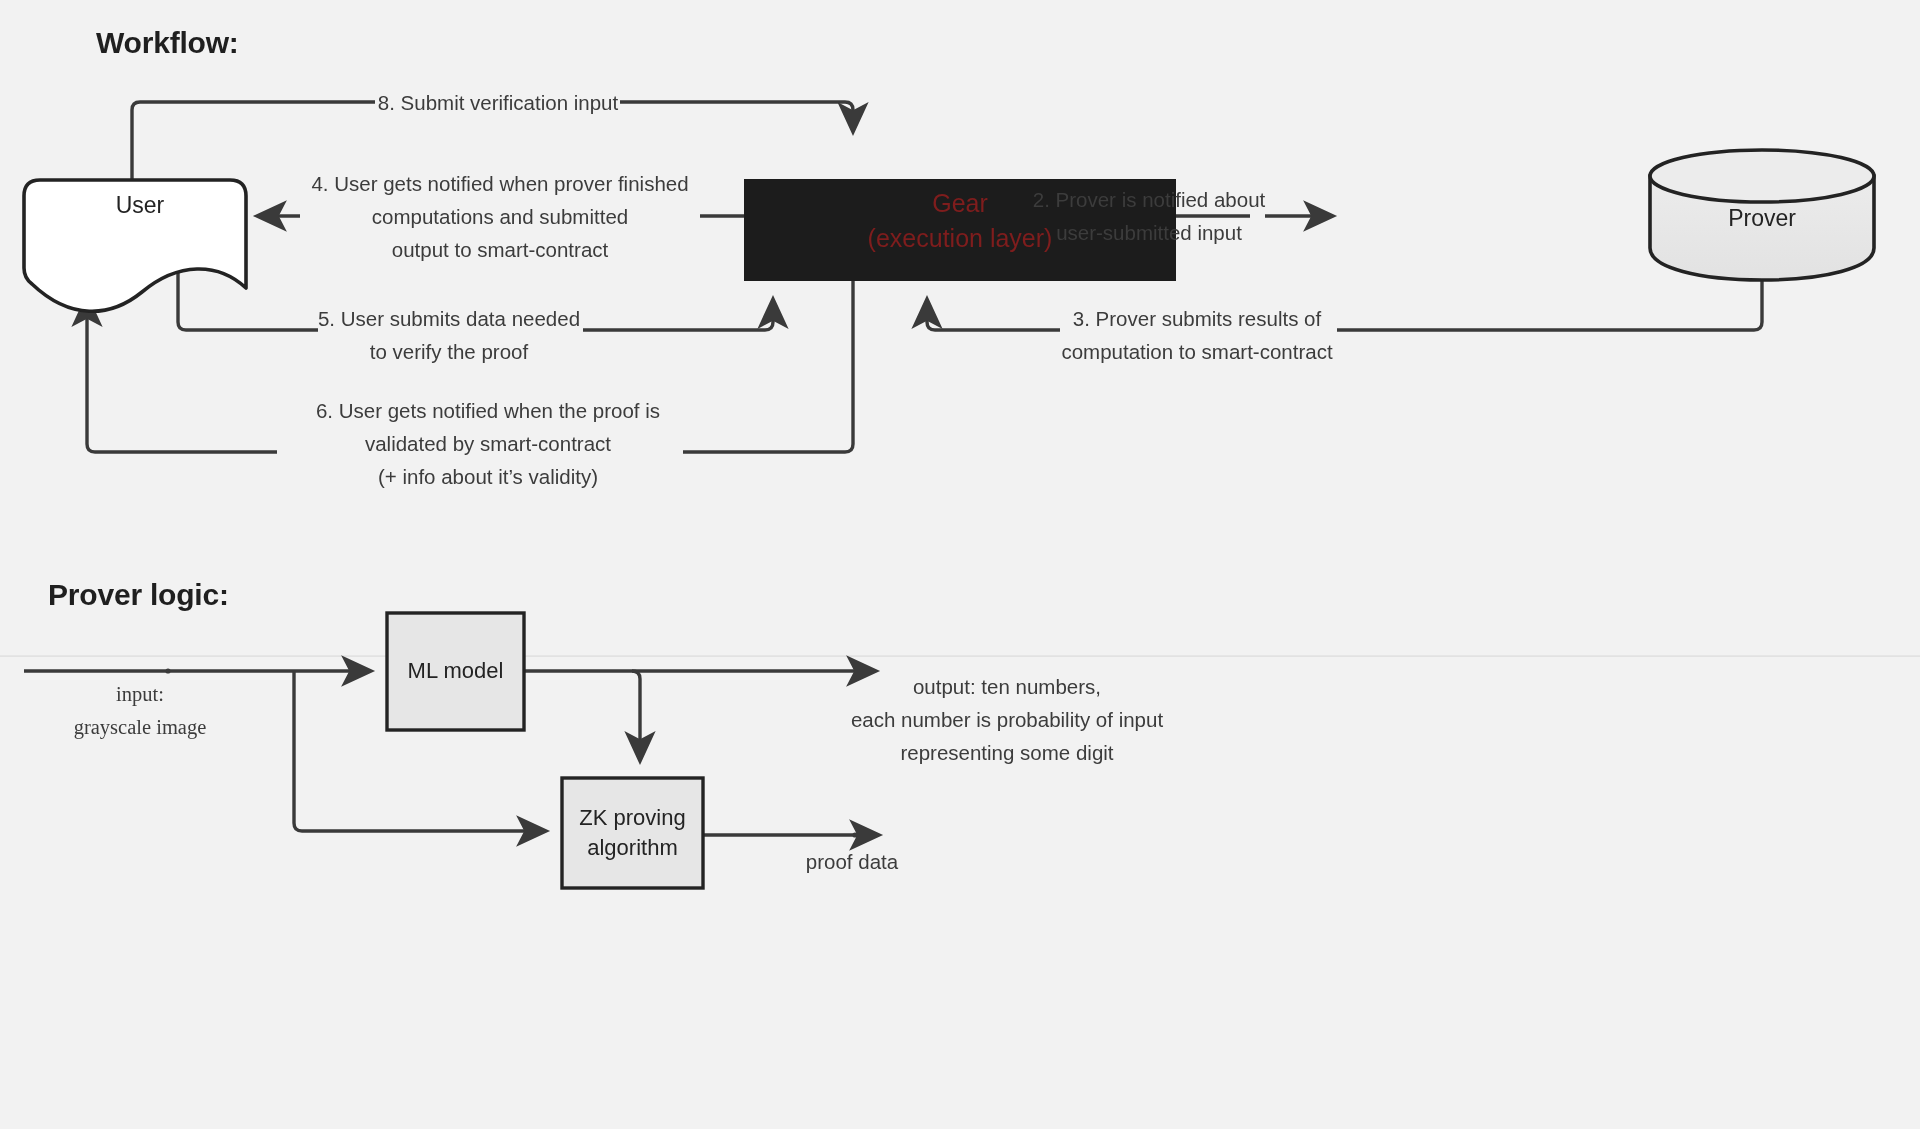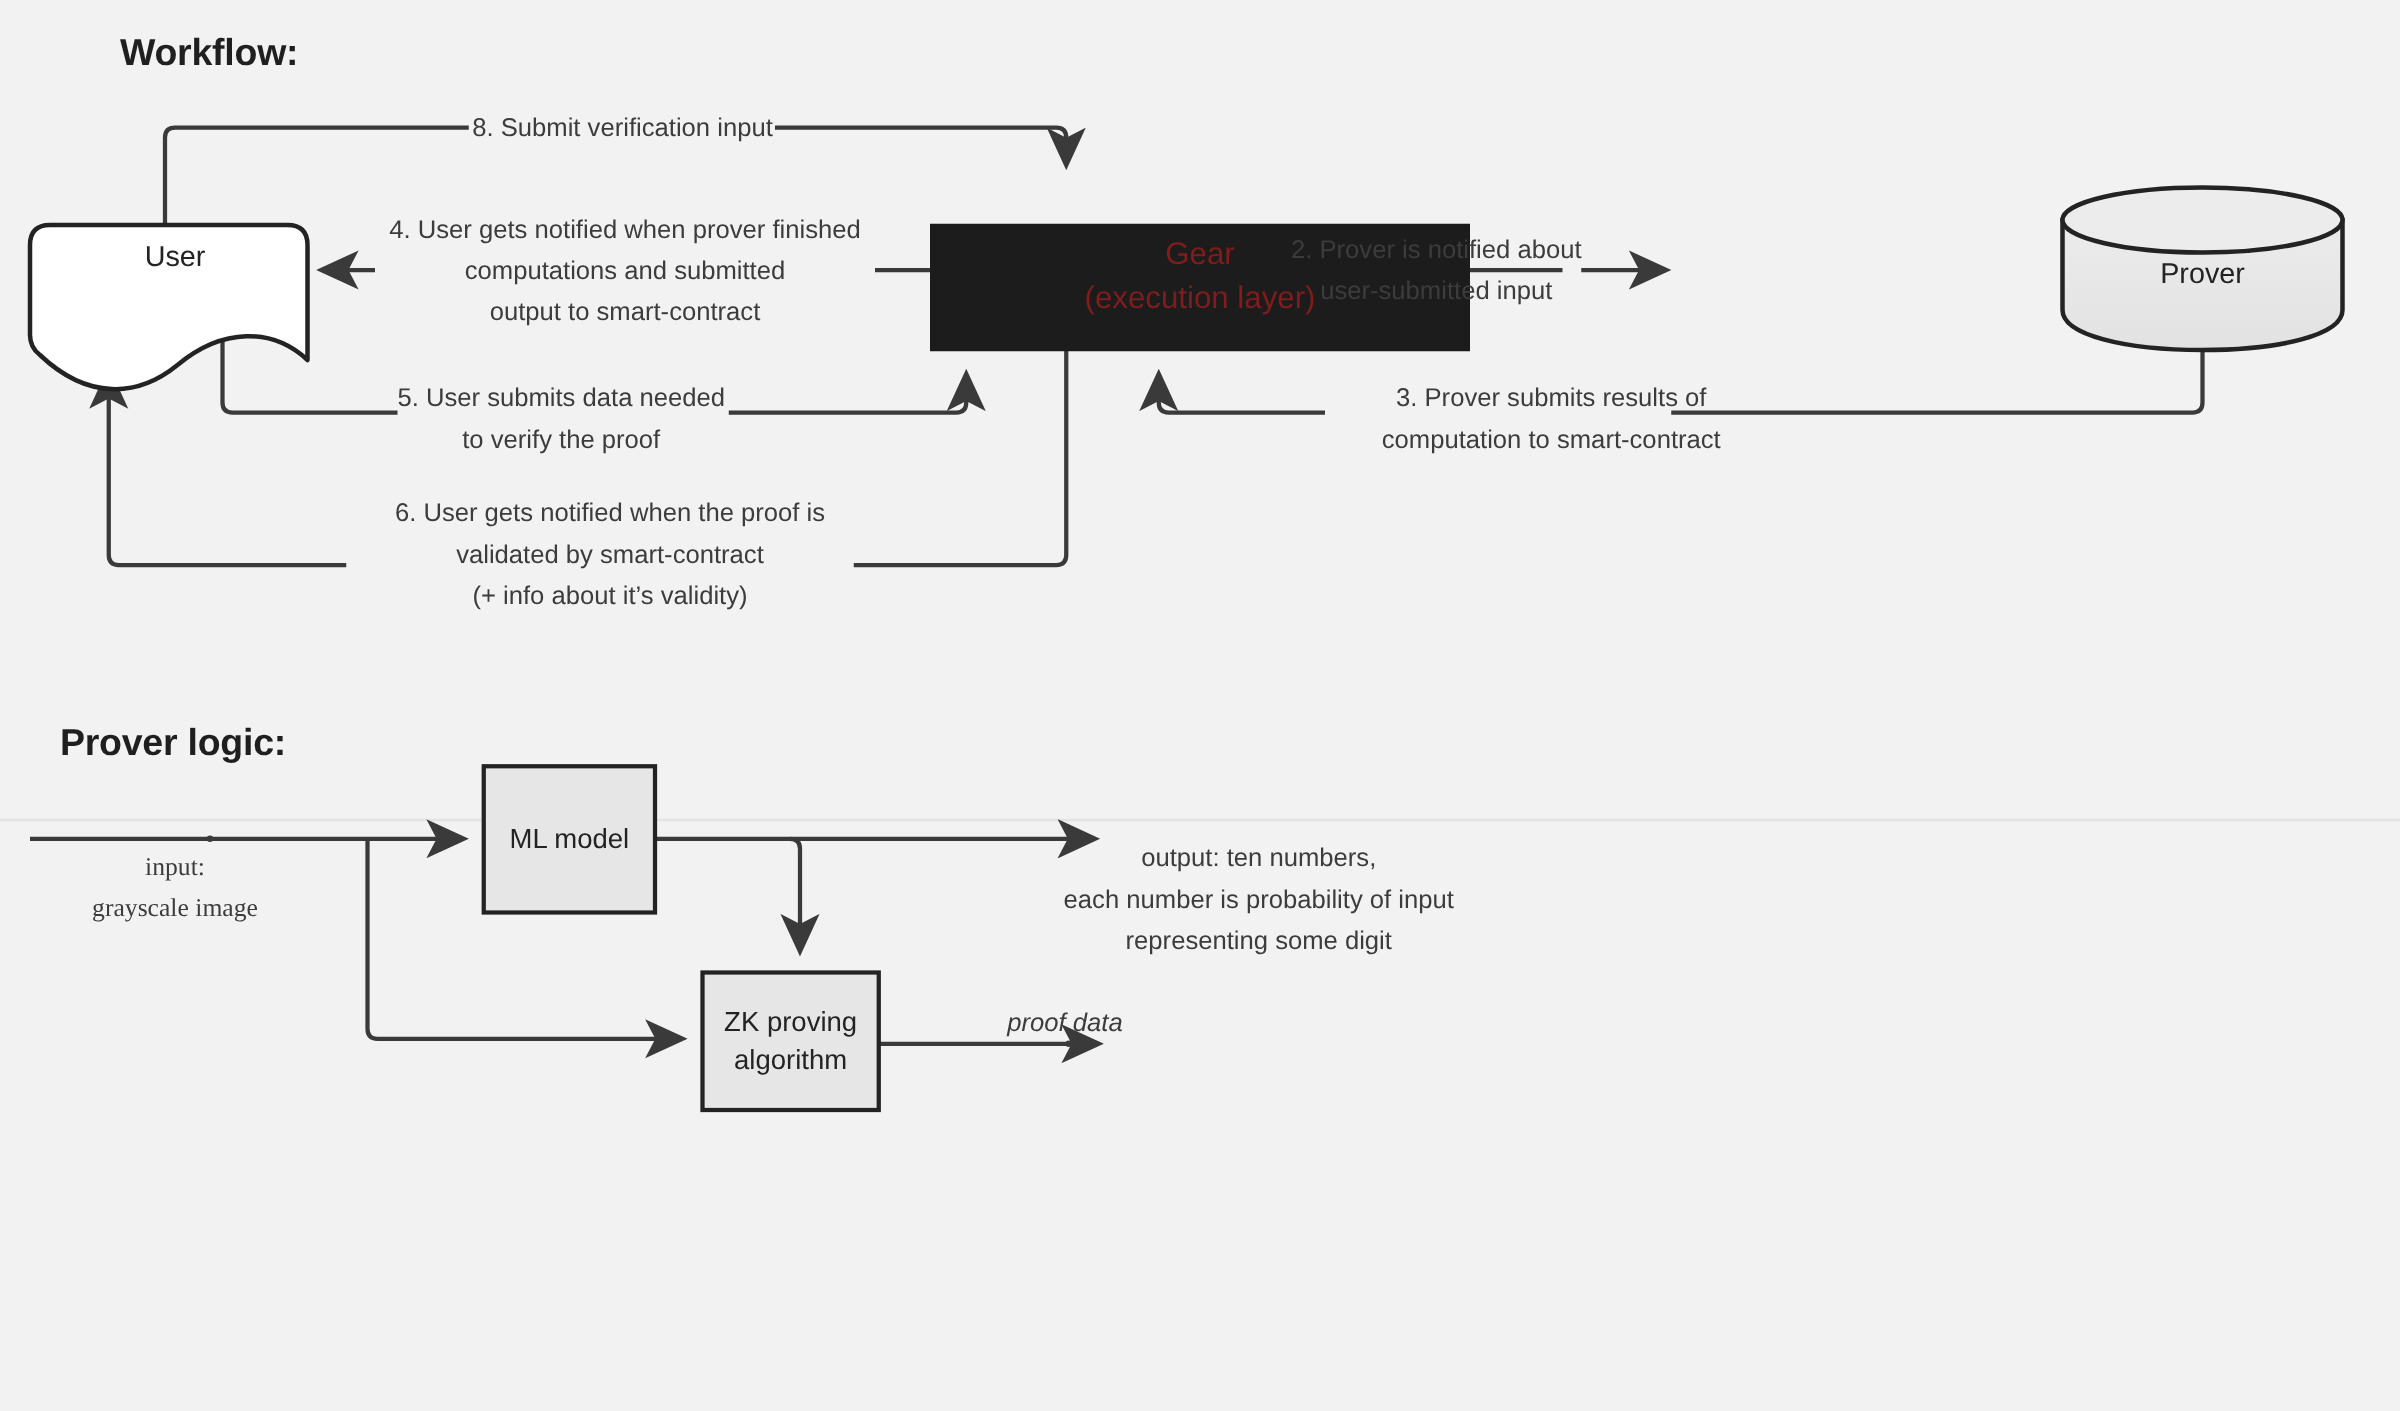--- a/index.html
+++ b/index.html
@@ -164,36 +164,36 @@
   <div class="node-label small" style="left:387px; top:656px; width:137px;">ML model</div>
 
   <div class="node-label small" style="left:552px; top:803px; width:161px;">ZK proving
 algorithm</div>
 
   <div class="edge-label" style="left:316px; top:86px; width:364px;">8. Submit verification input</div>
 
   <div class="edge-label" style="left:1004px; top:183px; width:290px;">2. Prover is notified about
 user-submitted input</div>
 
-  <div class="edge-label" style="left:1084px; top:302px; width:314px;">3.  Prover submits results of
+  <div class="edge-label" style="left:1040px; top:302px; width:314px;">3.  Prover submits results of
 computation to smart-contract</div>
 
   <div class="edge-label" style="left:302px; top:167px; width:396px;">4. User gets notified when prover finished
 computations and submitted
 output to smart-contract</div>
 
   <div class="edge-label" style="left:313px; top:302px; width:272px;">5. User submits data needed
 to verify the proof</div>
 
   <div class="edge-label" style="left:288px; top:394px; width:400px;">6. User gets notified when the proof is
 validated by smart-contract
 (+ info about it’s validity)</div>
 
   <div class="plain-label" style="left:40px; top:678px; width:200px;font-family:Liberation Serif, serif;">input:
 grayscale image</div>
 
   <div class="plain-label" style="left:702px; top:670px; width:610px;">output: ten numbers,
 each number is probability of input
 representing some digit</div>
 
-  <div class="plain-label" style="left:752px; top:802px; width:200px;font-style:italic;">proof data</div>
+  <div class="plain-label" style="left:752px; top:845px; width:200px;">proof data</div>
 
 </div>
 
 </body></html>

